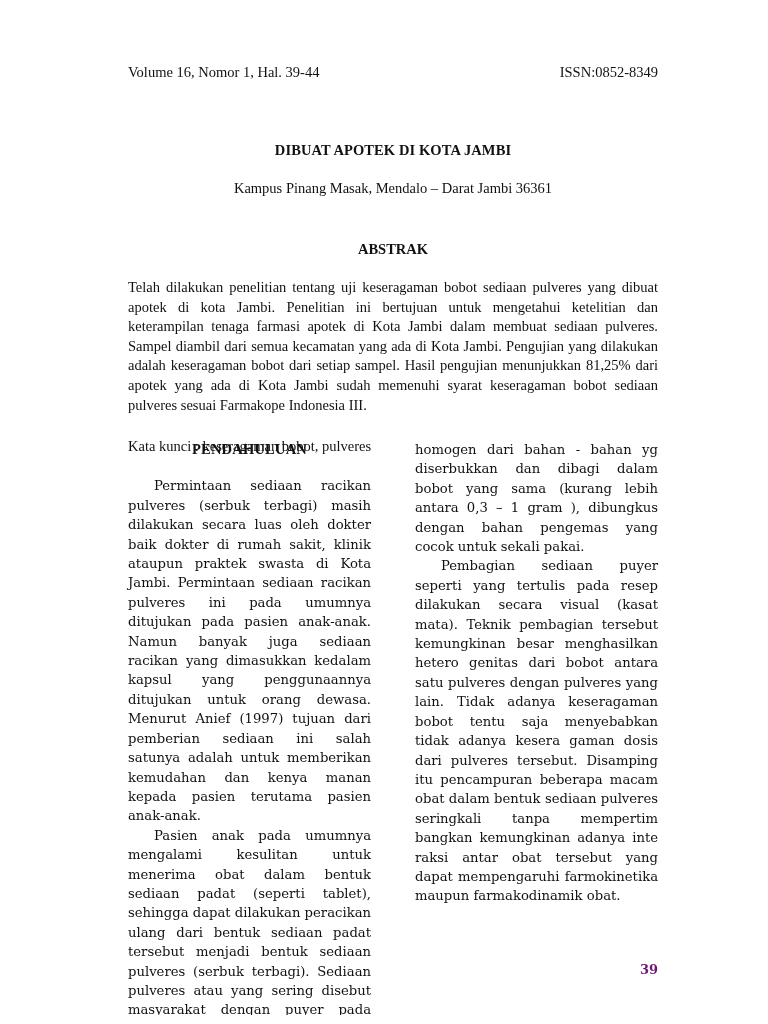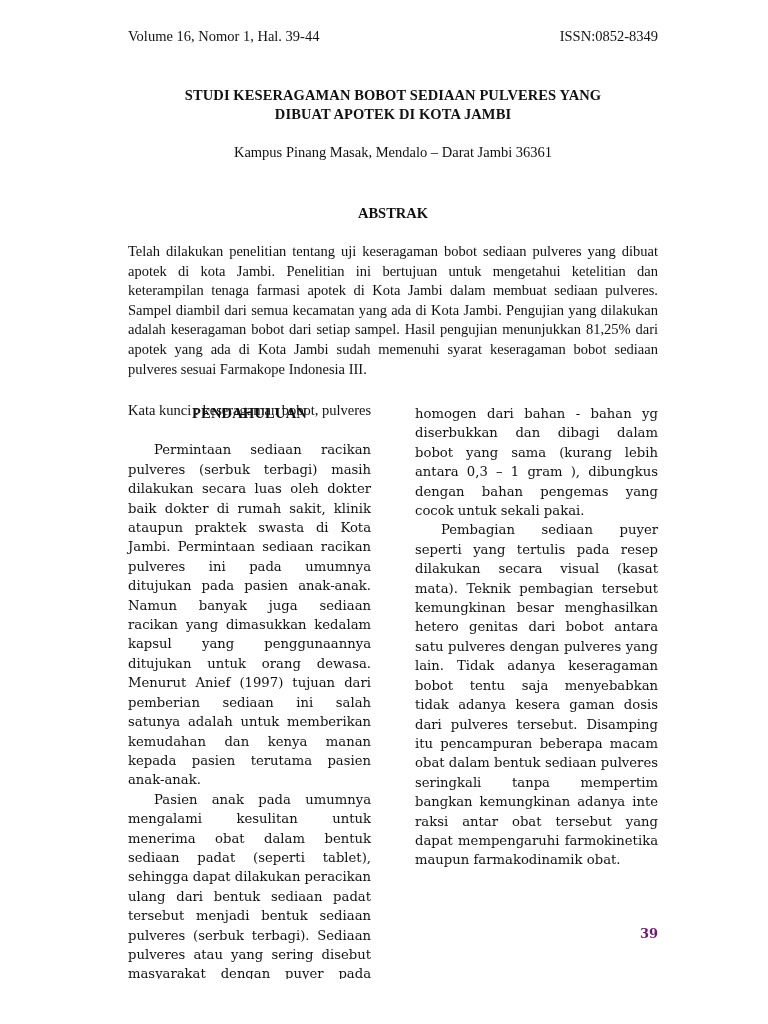--- a/index.html
+++ b/index.html
@@ -11,20 +11,21 @@
 
   .page {
     position: relative;
     width: 768px;
     height: 979px;
     background: #ffffff;
     overflow: hidden;
     font-family: "Liberation Serif", "DejaVu Serif", serif;
     color: #111111;
     box-sizing: border-box;
+    margin-top: 36px;
   }
 
   
   .running-head {
     position: absolute;
     left: 128px;
     top: 26px;
     width: 530px;
     font-size: 14.5px;
     line-height: 20px;
@@ -152,21 +153,21 @@
 
   <div class="running-head">
     <div class="running-head-row">
       <span class="volume-line">Volume 16, Nomor 1, Hal. 39-44</span>
       <span class="issn-line">ISSN:0852-8349</span>
     </div>
   </div>
 
   <div class="title-block">
     <h1 class="article-title">
-      <span>STUDI KESERAGAMAN BOBOT SEDIAAN PULVERES YANG</span><br>
+      <br>
       <span>DIBUAT APOTEK DI KOTA JAMBI</span>
     </h1>
     <div class="author-block">
       <div class="affiliation">Kampus Pinang Masak, Mendalo – Darat Jambi 36361</div>
     </div>
   </div>
 
   <div class="abstract-section">
     <div class="abstract-heading">ABSTRAK</div>
     <p class="abstract-body">Telah dilakukan penelitian tentang uji keseragaman bobot sediaan pulveres yang dibuat  apotek di kota Jambi. Penelitian ini bertujuan untuk mengetahui ketelitian dan keterampilan tenaga farmasi      apotek di Kota Jambi dalam membuat sediaan pulveres. Sampel diambil dari semua kecamatan yang ada di Kota Jambi. Pengujian yang dilakukan adalah keseragaman bobot dari setiap sampel. Hasil pengujian menunjukkan 81,25% dari apotek yang ada di Kota Jambi sudah memenuhi syarat keseragaman bobot sediaan pulveres sesuai Farmakope Indonesia III.</p>

